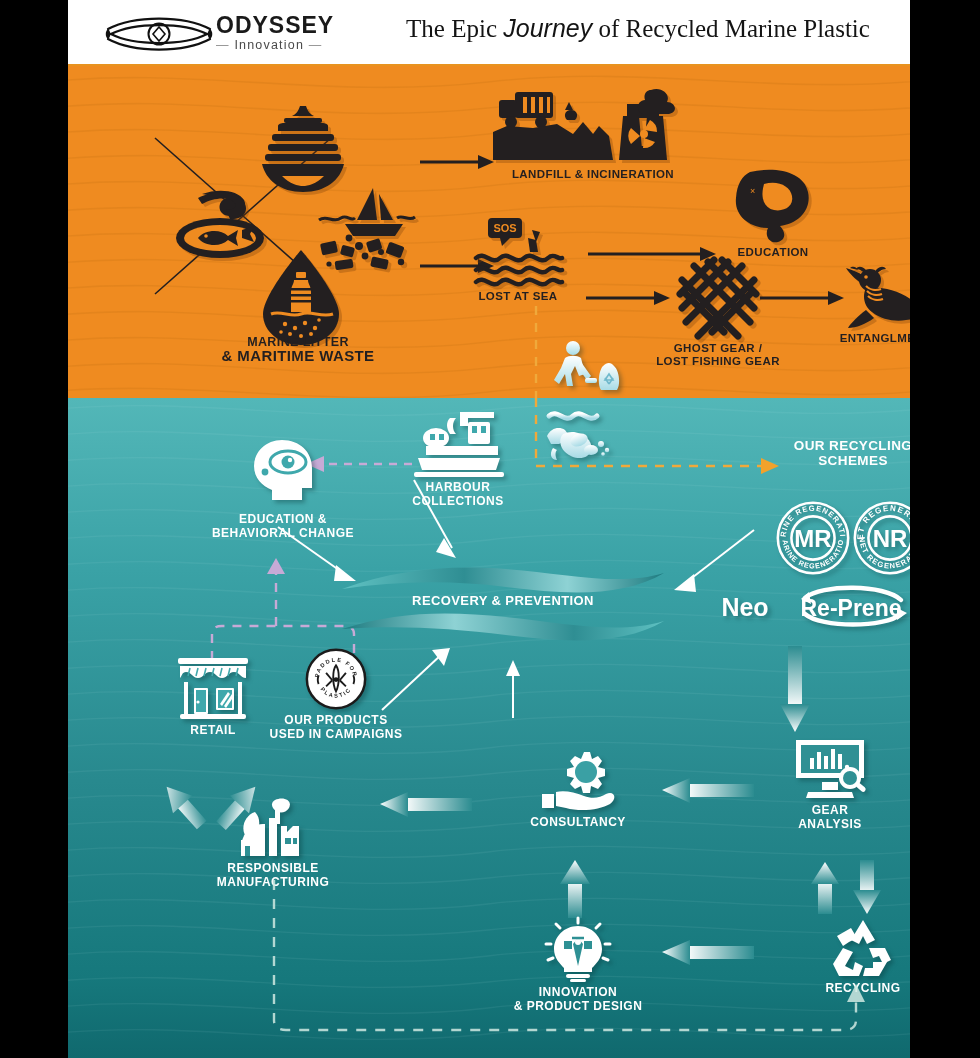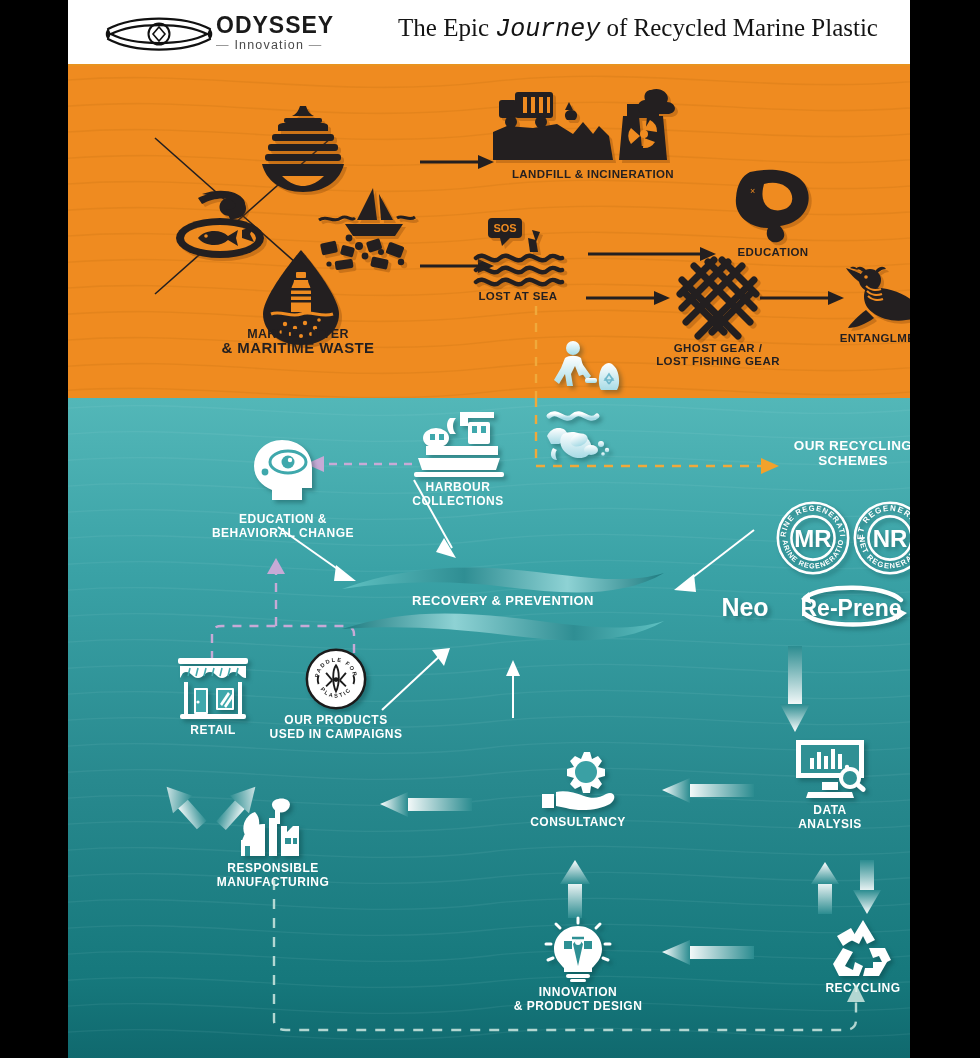--- a/index.html
+++ b/index.html
@@ -11,21 +11,21 @@
   
   #header{position:absolute;left:0;top:0;width:842px;height:66px;background:#fff;}
   #logo-wrap{position:absolute;left:36px;top:8px;width:250px;height:52px;}
   #logo-mark{position:absolute;left:0;top:6px;width:110px;height:40px;}
   #logo-text{position:absolute;left:112px;top:5px;width:140px;}
   #logo-odyssey{font-weight:bold;font-size:23px;letter-spacing:1.0px;color:#1a1a1a;line-height:24px;font-family:"Liberation Sans",sans-serif;}
   #logo-sub{font-size:12.5px;color:#4a4a4a;letter-spacing:1.2px;line-height:14px;margin-top:1px;white-space:nowrap;}
   #logo-sub .dash{color:#8a8a8a;}
   #header-title{position:absolute;left:300px;top:14px;width:540px;text-align:center;
     font-family:"Liberation Serif",serif;font-size:25px;color:#141414;white-space:nowrap;}
-  #header-title .it{font-style:italic;font-family:Liberation Mono, monospace;}
+  #header-title .it{font-style:italic;font-family:Liberation Sans, sans-serif;}
   #header-rule{position:absolute;left:0;top:64px;width:842px;height:3px;background:#E8931F;}
 
   
   #orange{position:absolute;left:0;top:66px;width:842px;height:332px;background:#EF8B20;overflow:hidden;}
   #orange .tex,#teal .tex{position:absolute;left:0;top:0;width:100%;height:100%;opacity:.14;}
 
   
   #teal{position:absolute;left:0;top:398px;width:842px;height:660px;
     background:linear-gradient(180deg,#53B7B8 0%,#3AA2A6 26%,#28898E 58%,#16787C 88%,#10696E 100%);overflow:hidden;}
 
@@ -174,21 +174,21 @@
               <circle cx="35" cy="86" r="2"></circle>
               <circle cx="46" cy="88" r="2"></circle>
             <circle cx="56" cy="86" r="2"></circle>
               <circle cx="26" cy="84" r="1.8"></circle>
               <circle cx="64" cy="72" r="1.8"></circle>
           </g>
         </svg>
       </div>
 
       <div class="node dark" style="left:115px;top:262px;width:230px;">
-        <div class="nlabel" style="font-size:12.5px;">MARINE LITTER</div>
+        <div class="nlabel" style="font-size:12.5px;margin-top:8px;">MARINE LITTER</div>
         <div class="nlabel" style="font-size:15px;">&amp; MARITIME WASTE</div>
       </div>
 
       <svg style="position:absolute;left:352px;top:88px;" width="76" height="16">
         <line x1="0" y1="8" x2="58" y2="8" stroke="#231f20" stroke-width="3.2"></line>
         <path d="M58 1 L74 8 L58 15 Z" fill="#231f20"></path>
       </svg>
 
       <div class="node dark" style="left:420px;top:20px;width:210px;">
         <svg class="ico drk" width="200" height="80" viewBox="0 0 200 80">
@@ -628,21 +628,21 @@
               <rect x="25" y="14" width="4" height="17"></rect>
             <rect x="32" y="18" width="4" height="13"></rect>
               <rect x="39" y="11" width="4" height="20"></rect>
             <rect x="46" y="16" width="4" height="15"></rect>
               <circle cx="55" cy="29" r="2.2"></circle>
           </g>
           <circle cx="58" cy="40" r="11" fill="#fff"></circle>
           <circle cx="58" cy="40" r="7" fill="#2F9094"></circle>
           <rect x="64" y="46" width="11" height="5" rx="2.5" fill="#fff" transform="rotate(40 68 48)"></rect>
         </svg>
-        <div class="nlabel" style="margin-top:3px;">DATA</div>
+        <div class="nlabel" style="margin-top:3px;">GEAR</div>
         <div class="nlabel">ANALYSIS</div>
       </div>
 
       <svg style="position:absolute;left:592px;top:378px;" width="96" height="30">
         <defs>
             <linearGradient id="ga2" x1="1" y1="0" x2="0" y2="0">
           <stop offset="0%" stop-color="#2b8c90"></stop>
               <stop offset="100%" stop-color="#ffffff"></stop>
         </linearGradient>
           </defs>

